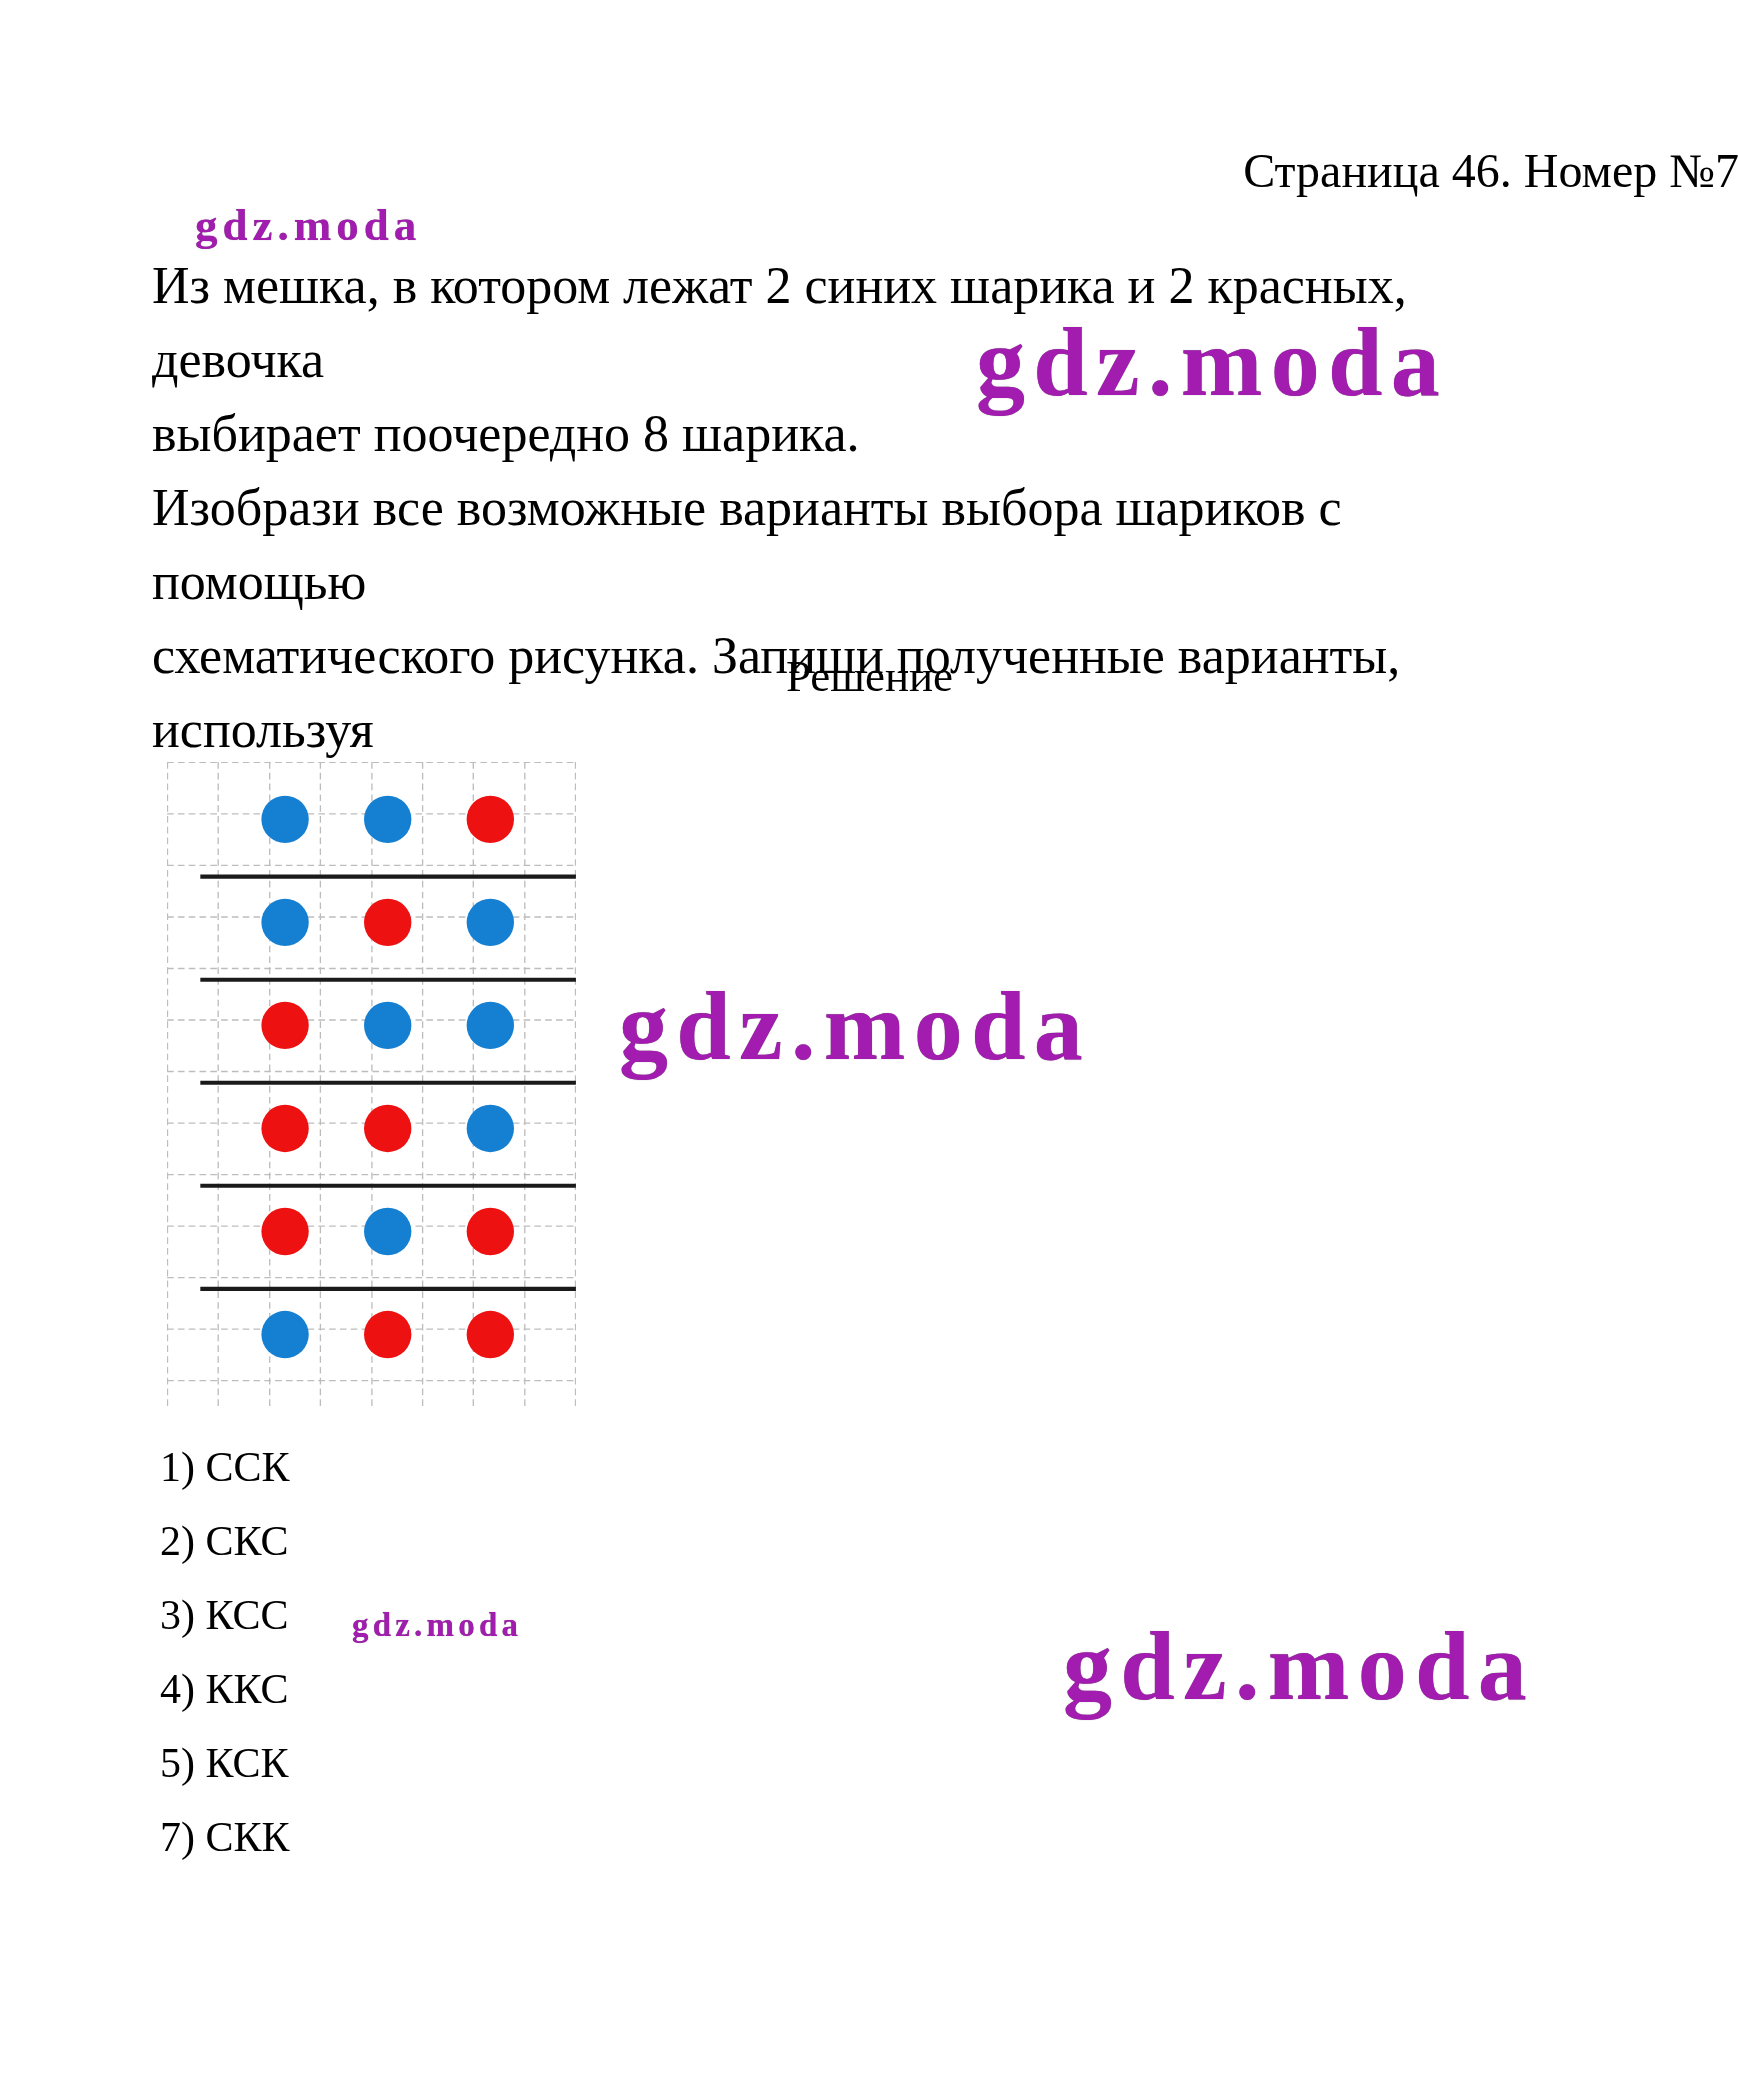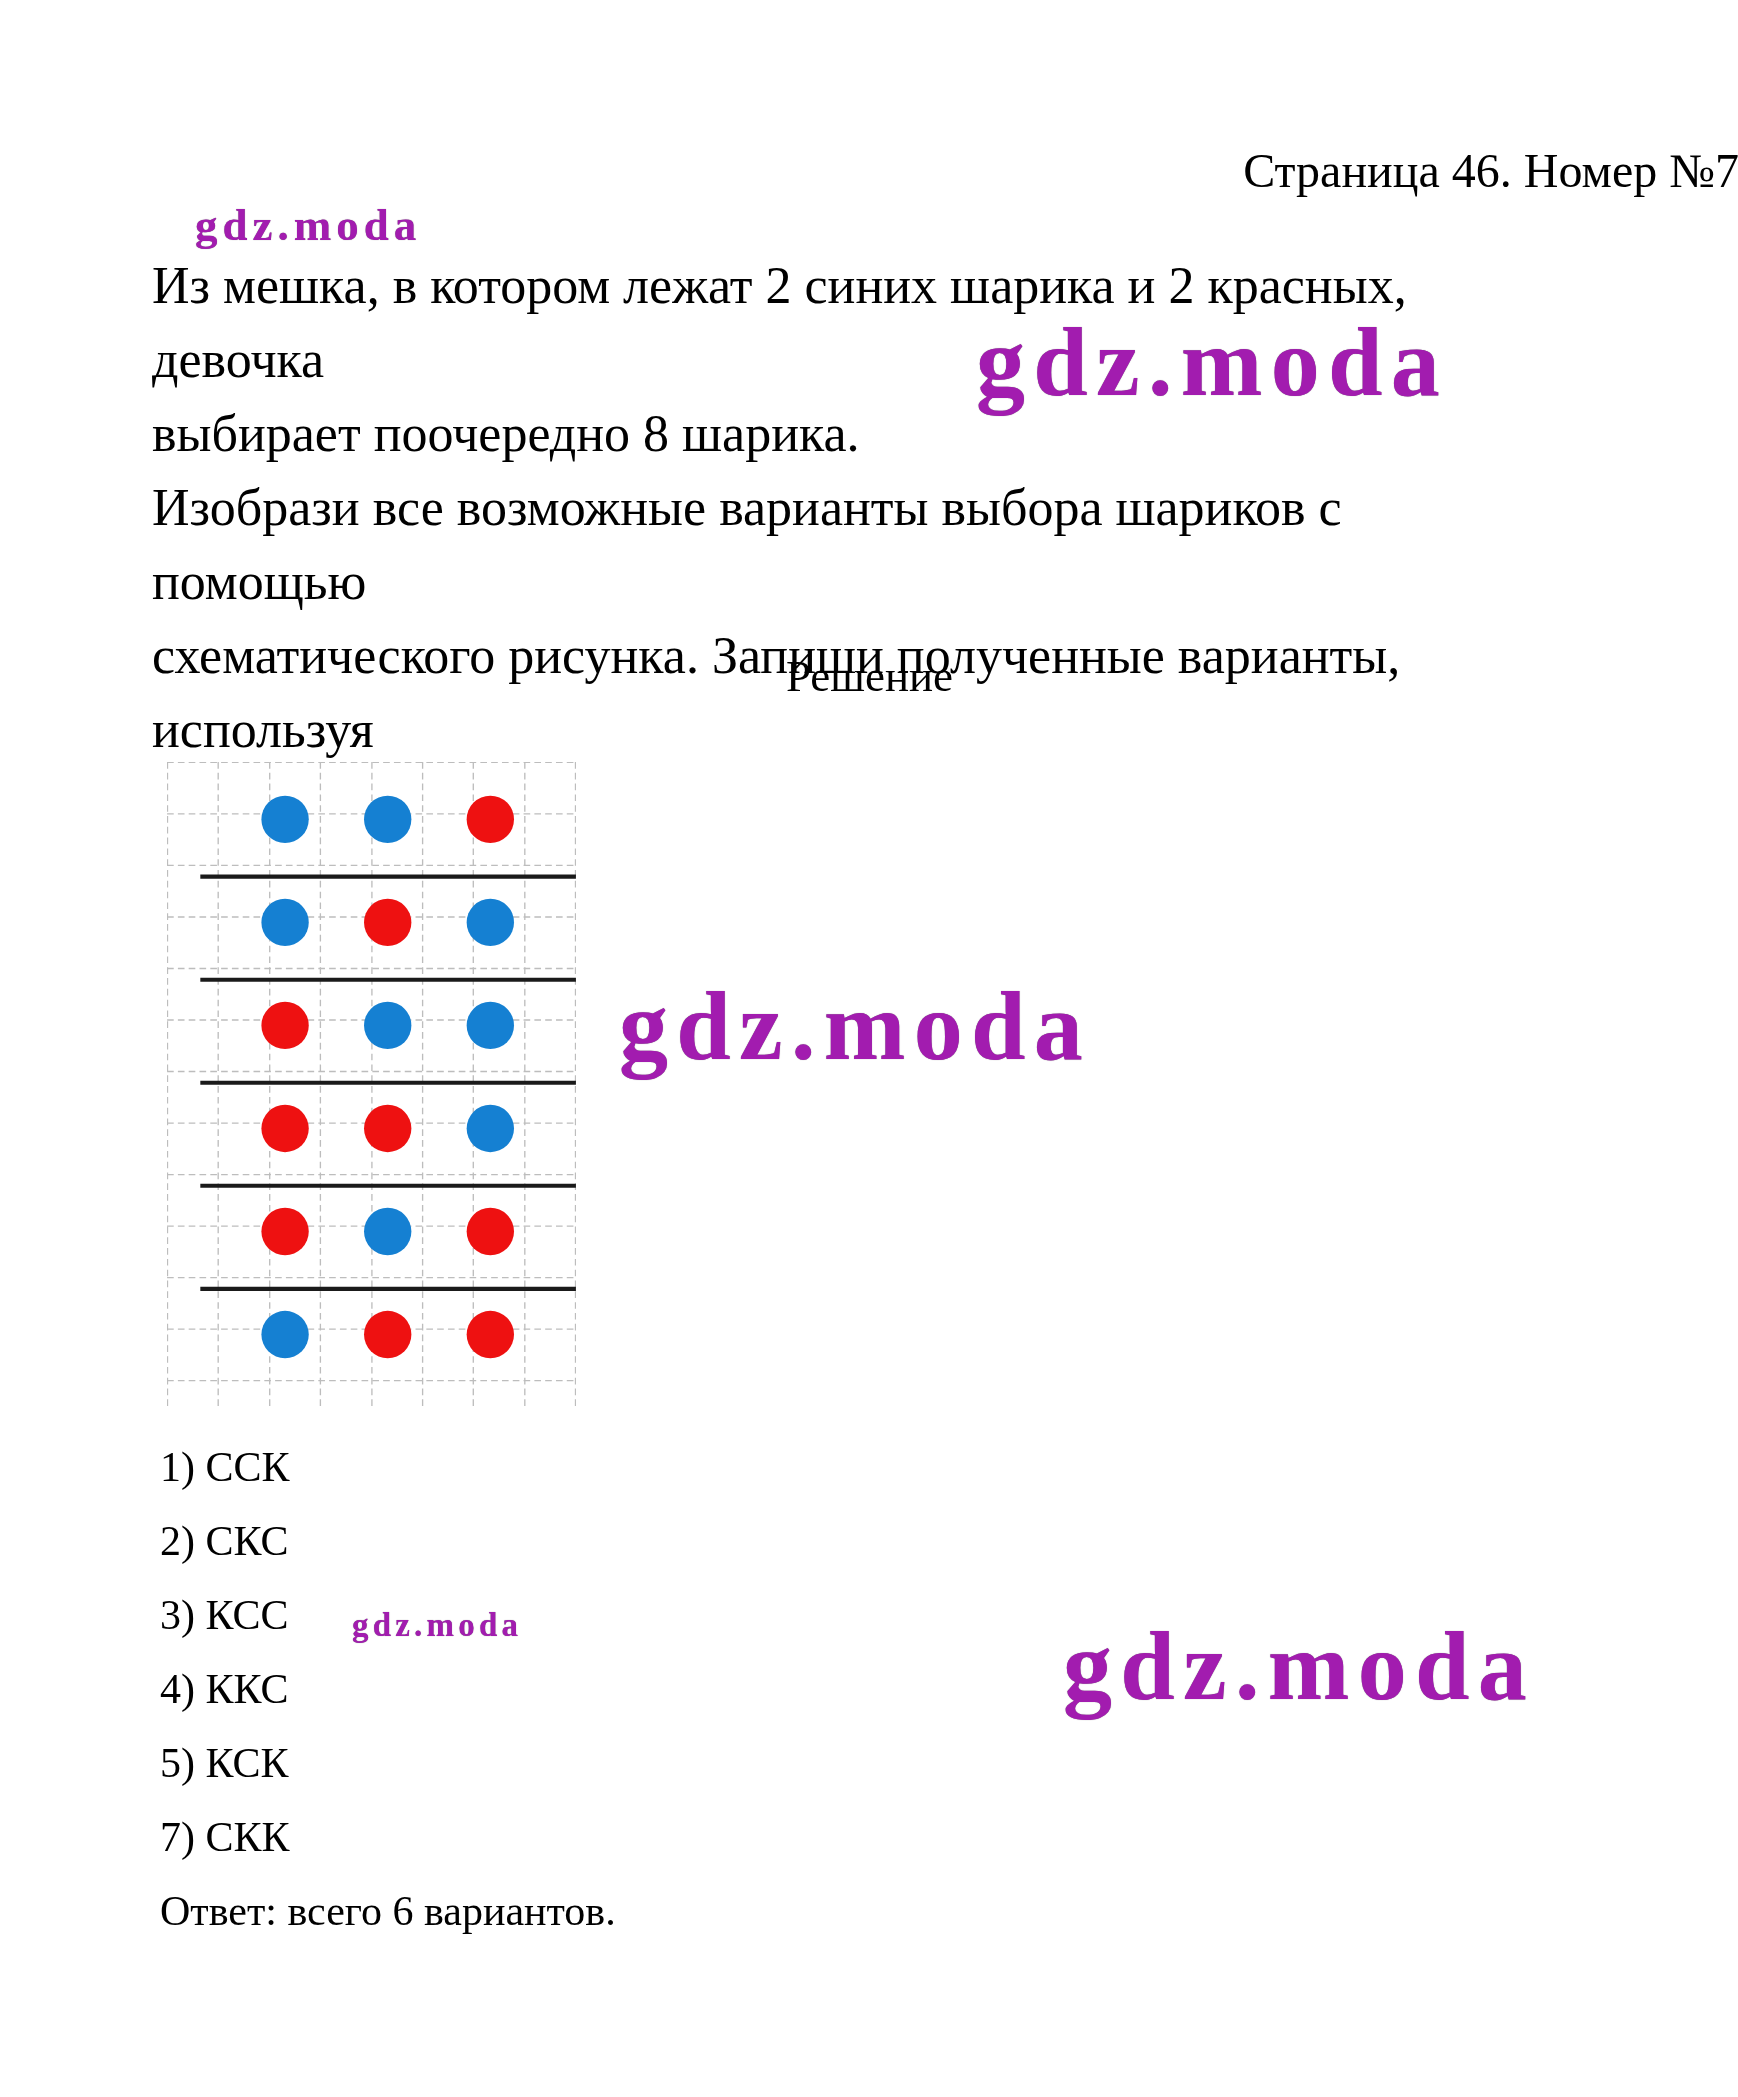--- a/index.html
+++ b/index.html
@@ -149,17 +149,16 @@
         <circle cx="389" cy="689" r="28.5" fill="#ee1111"></circle>
       </svg></div>
 
   <div class="answers">
     <div>1) ССК</div>
     <div>2) СКС</div>
     <div>3) КСС</div>
     <div>4) ККС</div>
     <div>5) КСК</div>
     <div>7) СКК</div>
-    <div>Ответ: всего 6 вариантов.</div>
   </div>
 
 </div>
 
 
 </body></html>

